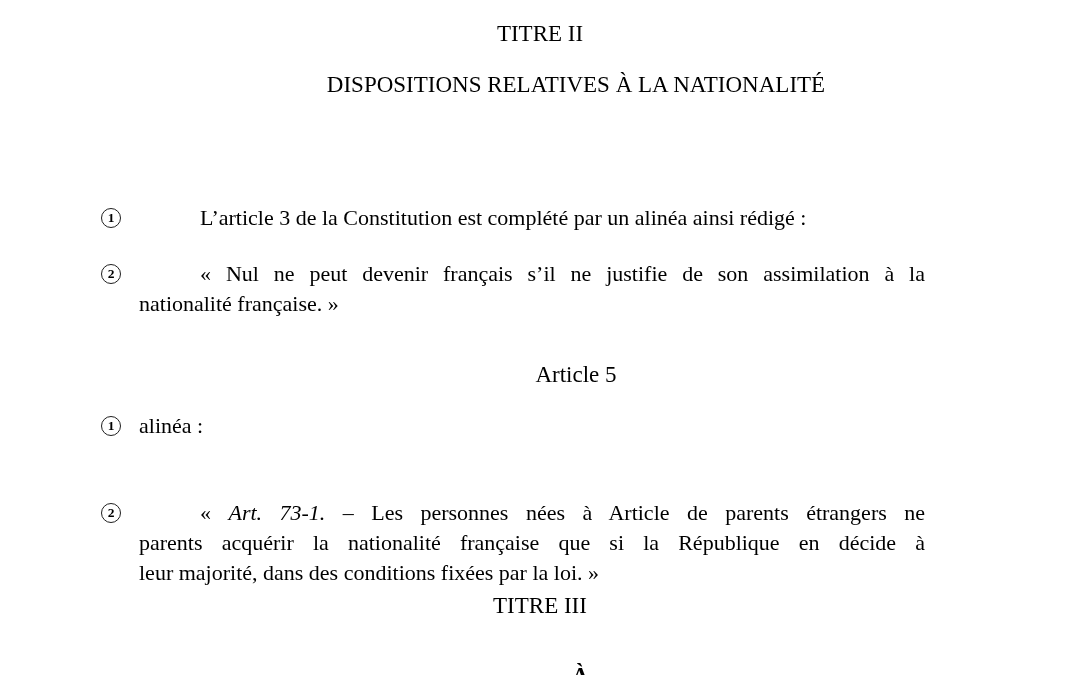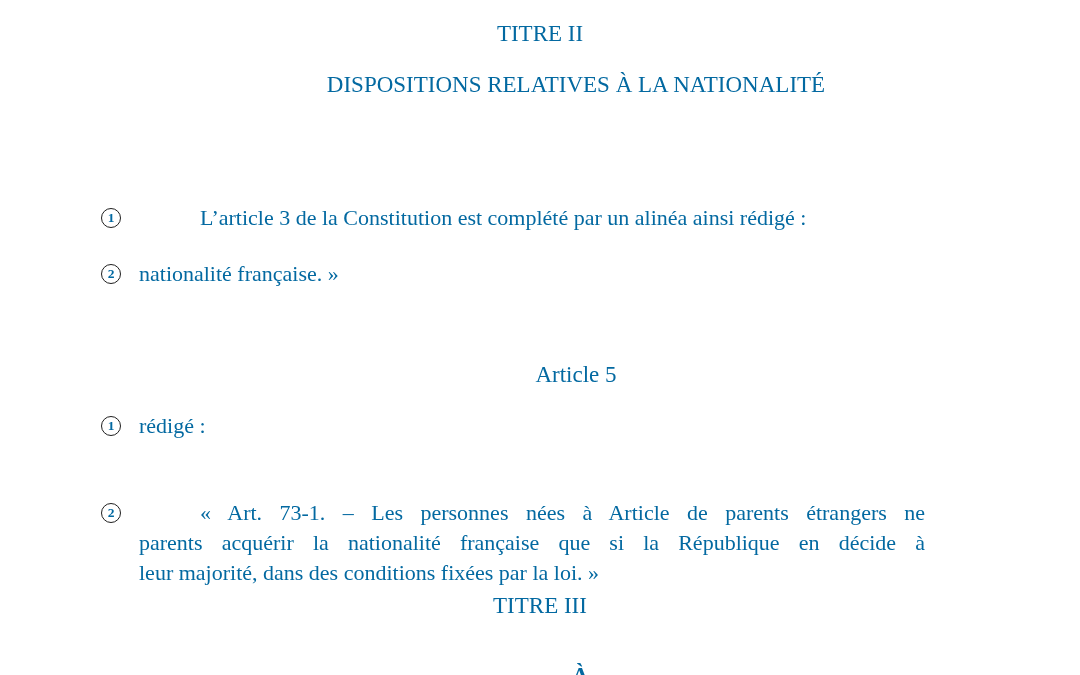--- a/index.html
+++ b/index.html
@@ -1,21 +1,21 @@
 <!DOCTYPE html>
 <html><head>
 <meta charset="utf-8">
 <style>
   html,body{margin:0;padding:0;background:#e8e8e8;}
   .page{
     position:relative;
     width:1080px;height:675px;
     background:#ffffff;
     overflow:hidden;
-    color:#0369a1;
+    color:#000000;
     font-family:"Liberation Serif","DejaVu Serif",serif;
   }
   .h{
     position:absolute;left:0;width:1080px;
     text-align:center;
     font-size:23px;line-height:28px;
     white-space:nowrap;
   }
   .bold{font-weight:normal;margin-left:36px;}
   .para{
@@ -25,21 +25,21 @@
   .line{
     text-align:justify;
     text-align-last:left;
   }
   .line.jl{
     text-align-last:justify;
     -moz-text-align-last:justify;
     text-justify:inter-word;
   }
   .line.ind{text-indent:61px;}
-  .it{}
+  .it{font-style:italic;}
   .pnum{
     position:absolute;
     left:-38px;top:5px;
     width:20px;height:20px;
     border:1.5px solid #1f1f1f;
     border-radius:50%;
     display:flex;align-items:center;justify-content:center;
     font-size:13.5px;font-weight:600;line-height:1;
     box-sizing:border-box;
   }
@@ -62,30 +62,31 @@
   <div class="para" style="top:203px">
     <span class="pnum">1</span>
     <div>
         <div class="line ind"><span>L’article 3 de la Constitution est complété par un alinéa ainsi rédigé :</span></div>
       </div>
   </div>
 
   <div class="para" style="top:259px">
     <span class="pnum">2</span>
     <div>
+        <div class="line jl ind"><span>« Nul ne peut devenir français s’il ne justifie de son assimilation à la</span></div>
         <div class="line"><span>nationalité française. »</span></div>
       </div>
   </div>
 
   <div class="h bold" style="top:361px">Article 5</div>
 
   <div class="para" style="top:411px">
     <span class="pnum">1</span>
     <div>
-        <div class="line"><span>rédigé :</span></div>
+        <div class="line"><span>alinéa :</span></div>
       </div>
   </div>
 
   <div class="para" style="top:498px">
     <span class="pnum">2</span>
     <div>
         <div class="line jl ind"><span>« </span><span class="it">Art. 73-1.</span><span> – Les personnes nées à Article de parents étrangers ne</span></div>
         <div class="line jl"><span>parents acquérir la nationalité française que si la République en décide à</span></div>
         <div class="line"><span>leur majorité, dans des conditions fixées par la loi. »</span></div>
       </div>

